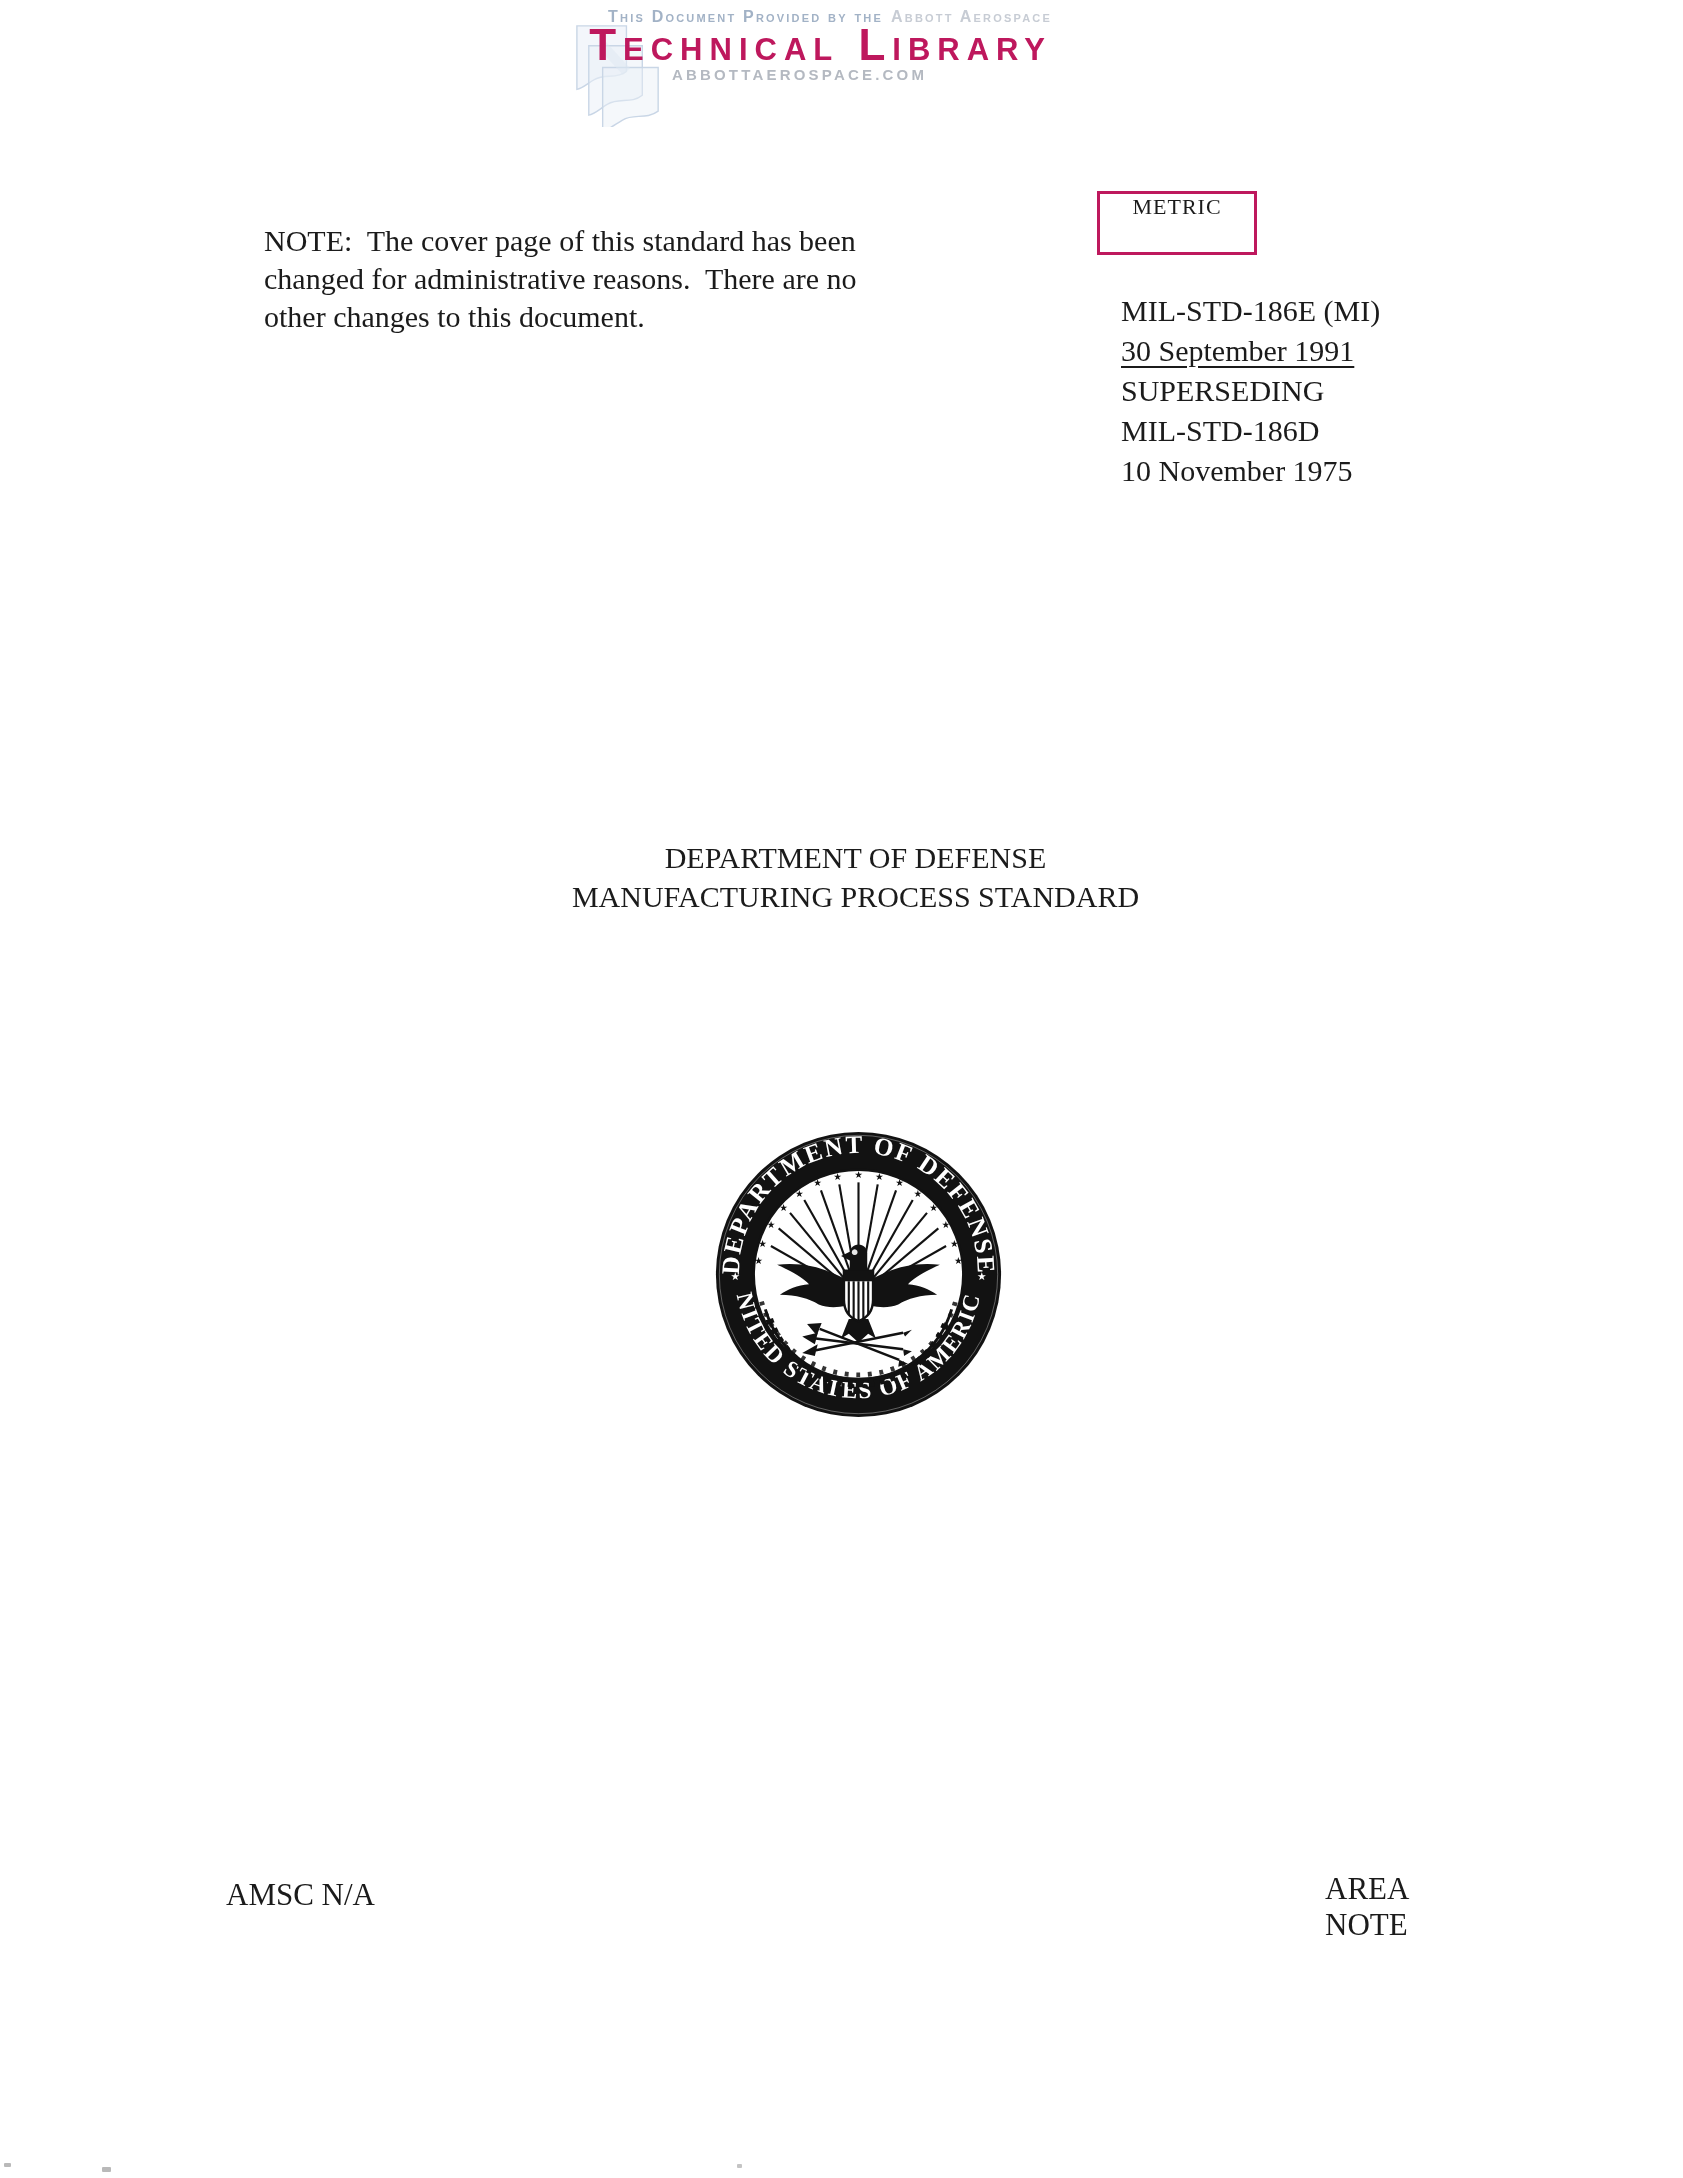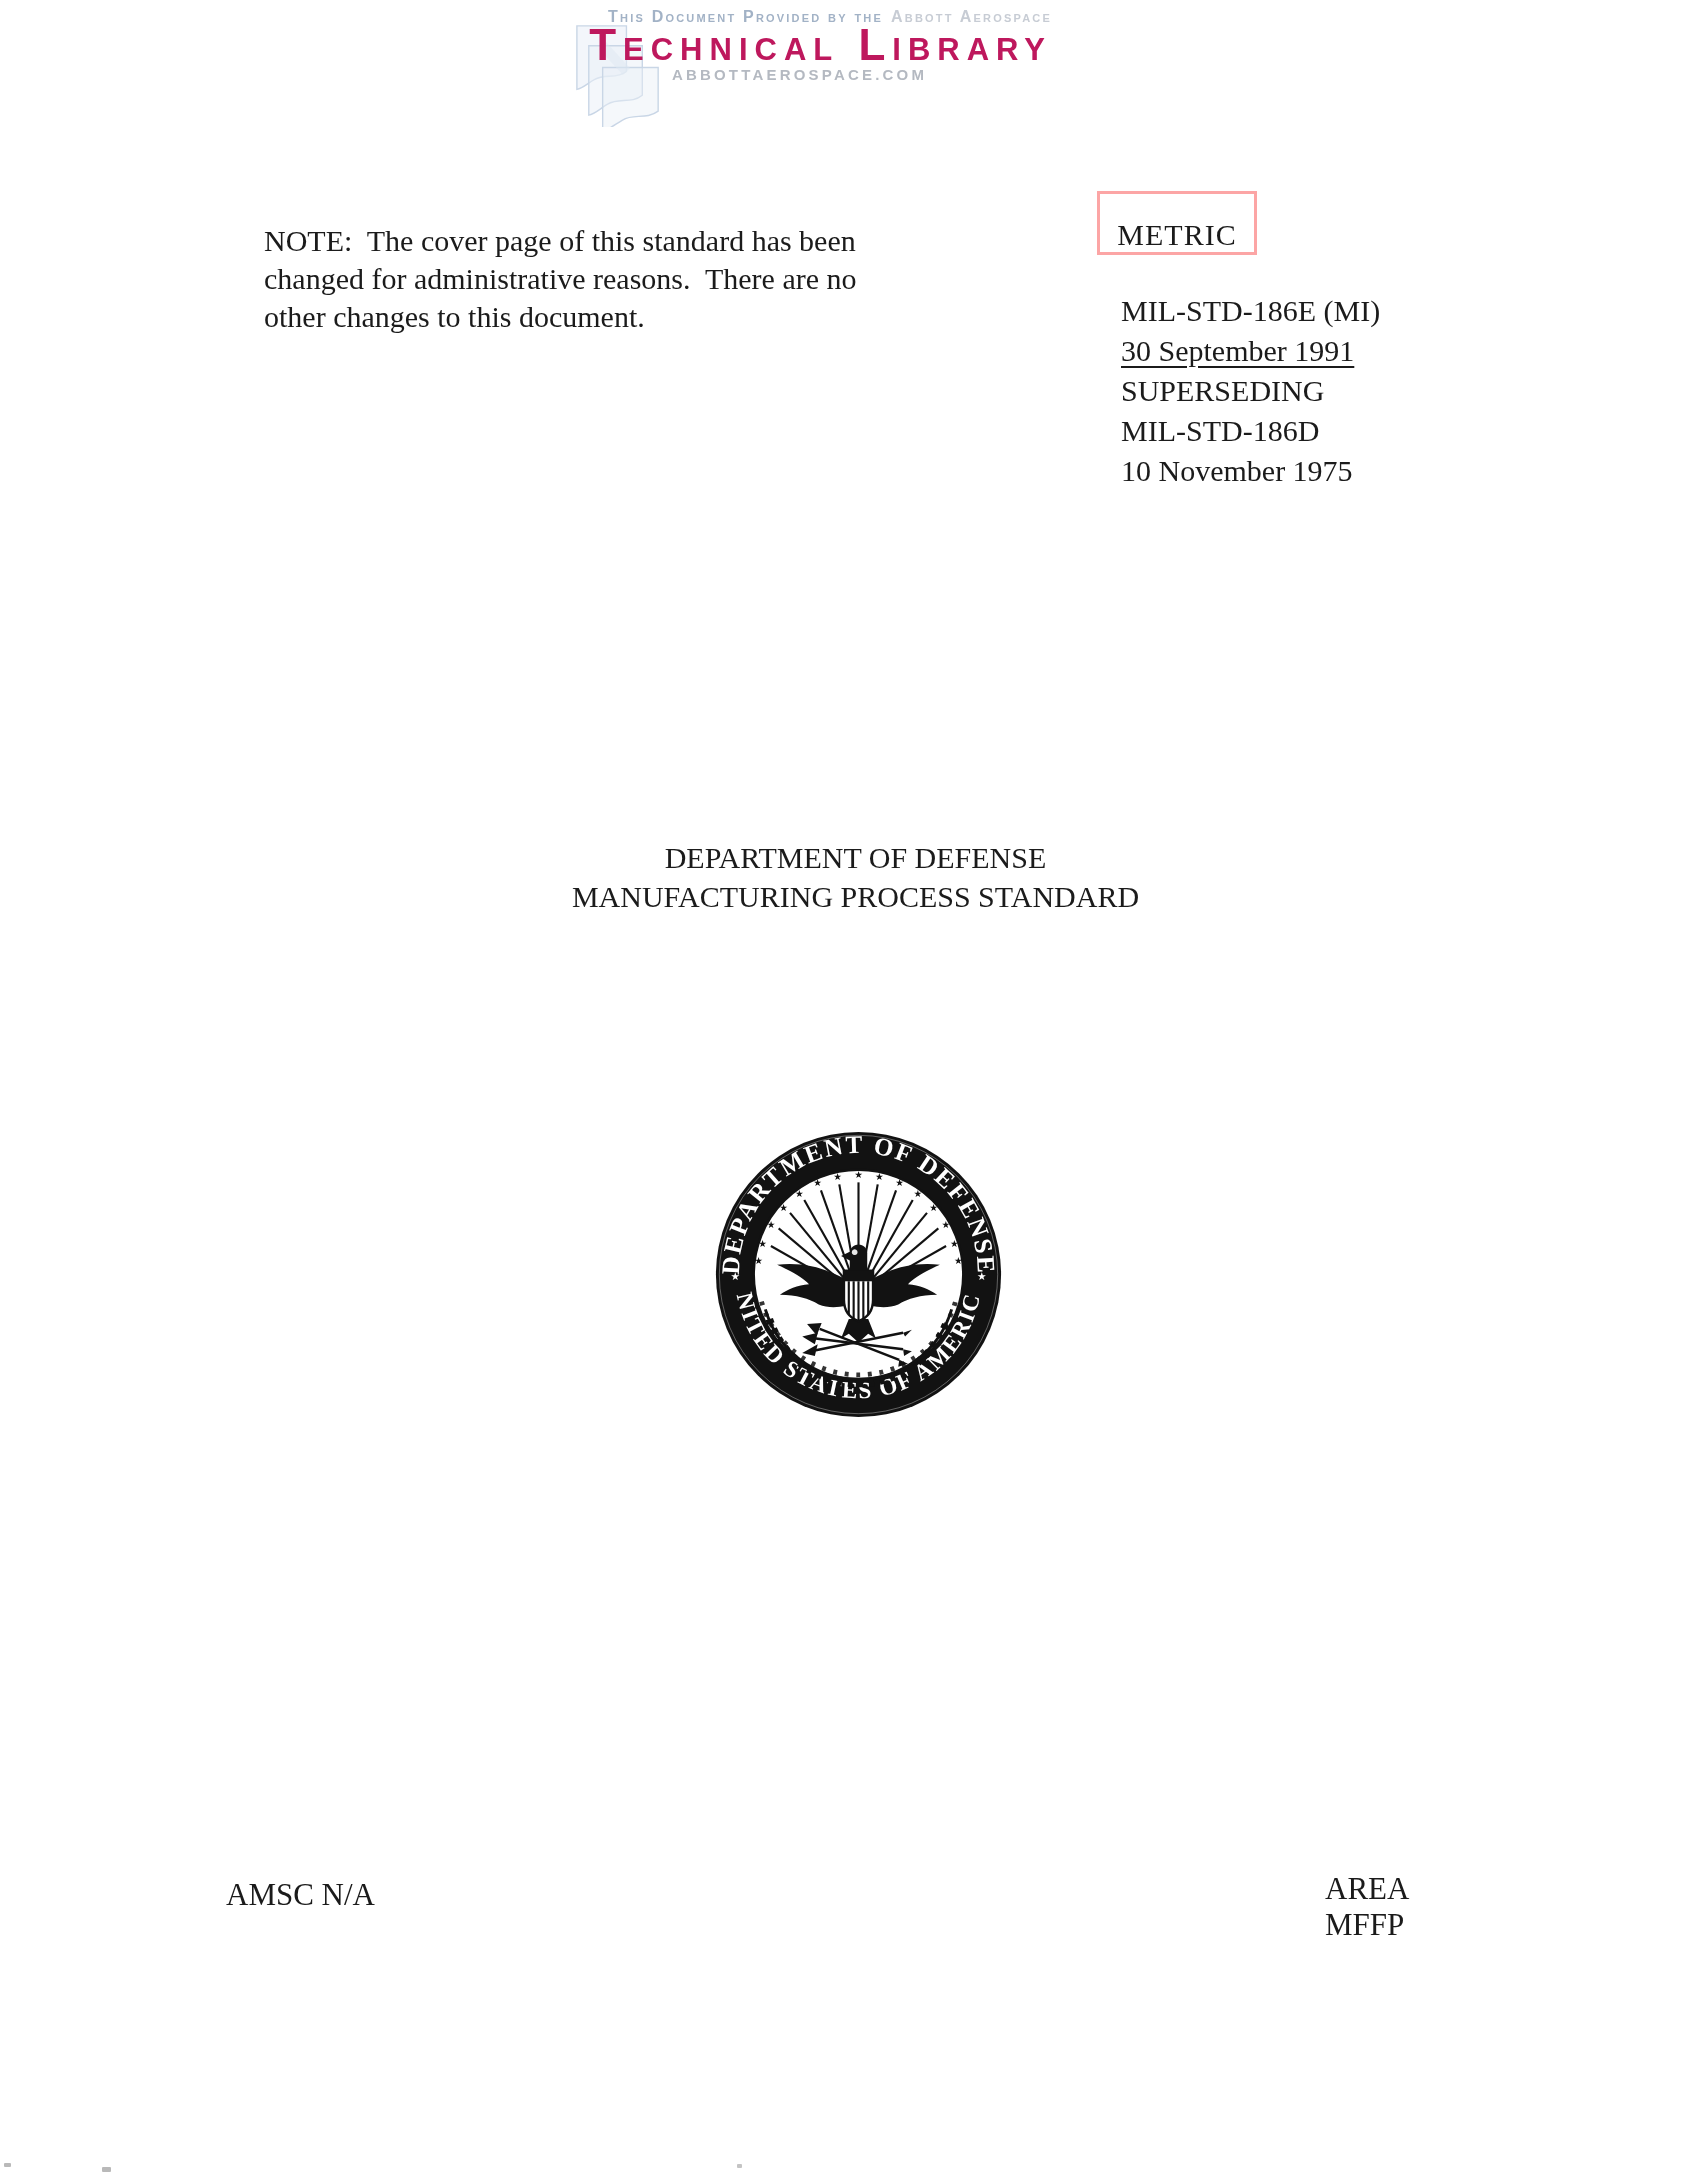--- a/index.html
+++ b/index.html
@@ -26,22 +26,22 @@
   .wm-line3 { font-size: 15px; letter-spacing: 3.2px; line-height: 16px; color: #b4b9c1;
               font-variant: normal; font-weight: bold; margin-top: 5px; white-space: nowrap; text-align: center; }
 
   
   .note { position: absolute; left: 220px; top: 222px; font-size: 30px; line-height: 38px; }
   .note-line { white-space: pre; margin-left: 44px; }
 
   
   .metric-box {
     position: absolute; left: 1097px; top: 191px; width: 154px; height: 58px;
-    border: 3px solid #fca5a5; display: flex; align-items: flex-end; justify-content: center;
-    font-size: 30px; letter-spacing: 1px;
+    border: 3px solid #be185d; display: flex; align-items: flex-start; justify-content: center;
+    font-size: 22px; letter-spacing: 1px;
   }
 
   
   .designation { position: absolute; left: 1121px; top: 291px; font-size: 30px; line-height: 40px; }
   .designation .underlined { text-decoration: underline; text-decoration-thickness: 2px; text-underline-offset: 5px; }
 
   
   .title-block { position: absolute; left: 0; top: 838px; width: 1683px; text-align: center;
                  padding-left: 28px; box-sizing: border-box; font-size: 30px; line-height: 39px; }
   .title-subject { margin-top: 41px; font-size: 31px; letter-spacing: 0.5px; white-space: nowrap; }
@@ -204,21 +204,21 @@
 
       <g fill="none" stroke="#121212">
         <path d="M54,186 A100,100 0 0 0 246,186" stroke-width="3"></path>
         <path d="M58,196 A97,97 0 0 0 242,196" stroke-width="8" stroke-dasharray="5 6"></path>
         <path d="M50,178 A104,104 0 0 0 250,178" stroke-width="5" stroke-dasharray="4 8" opacity="0.85"></path>
       </g>
     </svg>
   </div>
 
   <div class="footer-left">AMSC N/A</div>
-  <div class="footer-right">AREA MFFP</div>
+  <div class="footer-right">AREA NOTE</div>
 
   <div class="speck speck1"></div>
   <div class="speck speck2"></div>
   <div class="speck speck3"></div>
   <div class="speck speck4"></div>
 
 </div>
 
 
 </body></html>

